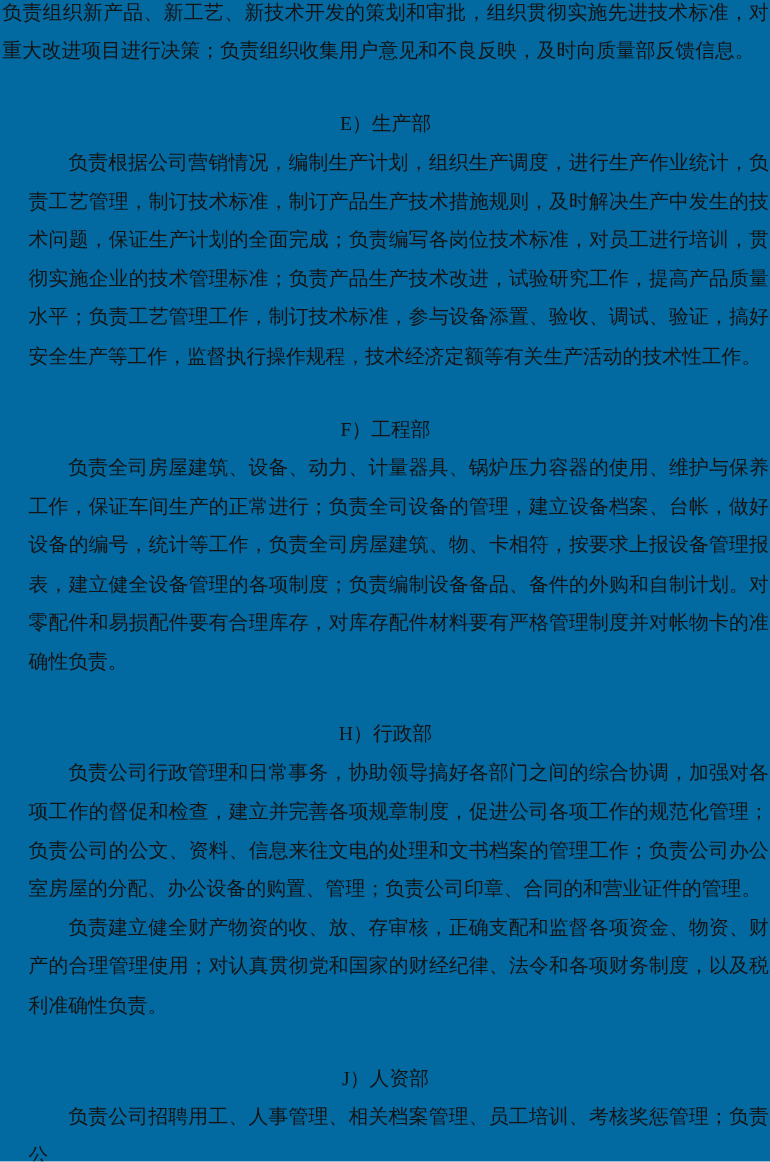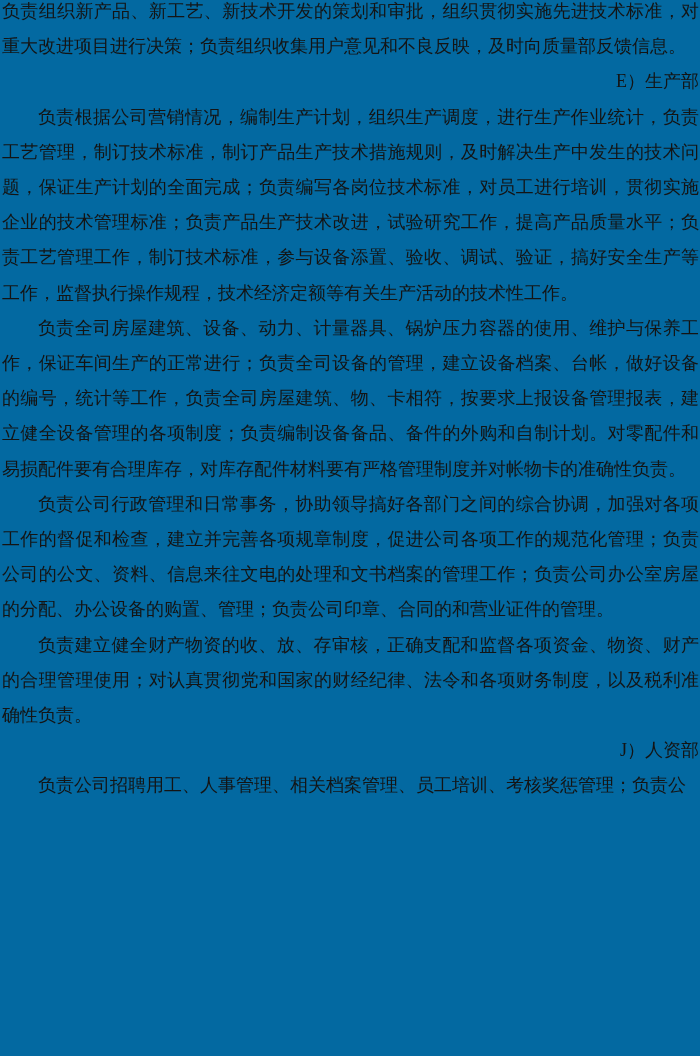--- a/index.html
+++ b/index.html
@@ -26,38 +26,42 @@
     color: #141414;
   }
   .block {
     margin: 0;
     padding: 0;
   }
   .para {
     text-align: justify;
     text-justify: inter-ideograph;
     text-indent: 2em;
+    margin-left: 24px;
   }
   .cont {
     text-align: justify;
     text-justify: inter-ideograph;
     text-indent: 0;
   }
   .heading {
-    text-align: right;
+    text-align: center;
     text-indent: 0;
+    margin-top: 31px;
   }
 </style>
 </head>
 <body>
 
 <div class="page">
   <div class="doc">
     <p class="block cont">负责组织新产品、新工艺、新技术开发的策划和审批，组织贯彻实施先进技术标准，对重大改进项目进行决策；负责组织收集用户意见和不良反映，及时向质量部反馈信息。</p>
     <p class="block heading">E）生产部</p>
     <p class="block para">负责根据公司营销情况，编制生产计划，组织生产调度，进行生产作业统计，负责工艺管理，制订技术标准，制订产品生产技术措施规则，及时解决生产中发生的技术问题，保证生产计划的全面完成；负责编写各岗位技术标准，对员工进行培训，贯彻实施企业的技术管理标准；负责产品生产技术改进，试验研究工作，提高产品质量水平；负责工艺管理工作，制订技术标准，参与设备添置、验收、调试、验证，搞好安全生产等工作，监督执行操作规程，技术经济定额等有关生产活动的技术性工作。</p>
+    <p class="block heading">F）工程部</p>
     <p class="block para">负责全司房屋建筑、设备、动力、计量器具、锅炉压力容器的使用、维护与保养工作，保证车间生产的正常进行；负责全司设备的管理，建立设备档案、台帐，做好设备的编号，统计等工作，负责全司房屋建筑、物、卡相符，按要求上报设备管理报表，建立健全设备管理的各项制度；负责编制设备备品、备件的外购和自制计划。对零配件和易损配件要有合理库存，对库存配件材料要有严格管理制度并对帐物卡的准确性负责。</p>
+    <p class="block heading">H）行政部</p>
     <p class="block para">负责公司行政管理和日常事务，协助领导搞好各部门之间的综合协调，加强对各项工作的督促和检查，建立并完善各项规章制度，促进公司各项工作的规范化管理；负责公司的公文、资料、信息来往文电的处理和文书档案的管理工作；负责公司办公室房屋的分配、办公设备的购置、管理；负责公司印章、合同的和营业证件的管理。</p>
     <p class="block para">负责建立健全财产物资的收、放、存审核，正确支配和监督各项资金、物资、财产的合理管理使用；对认真贯彻党和国家的财经纪律、法令和各项财务制度，以及税利准确性负责。</p>
     <p class="block heading">J）人资部</p>
     <p class="block para">负责公司招聘用工、人事管理、相关档案管理、员工培训、考核奖惩管理；负责公</p>
   </div>
 </div>
 
 </body></html>

